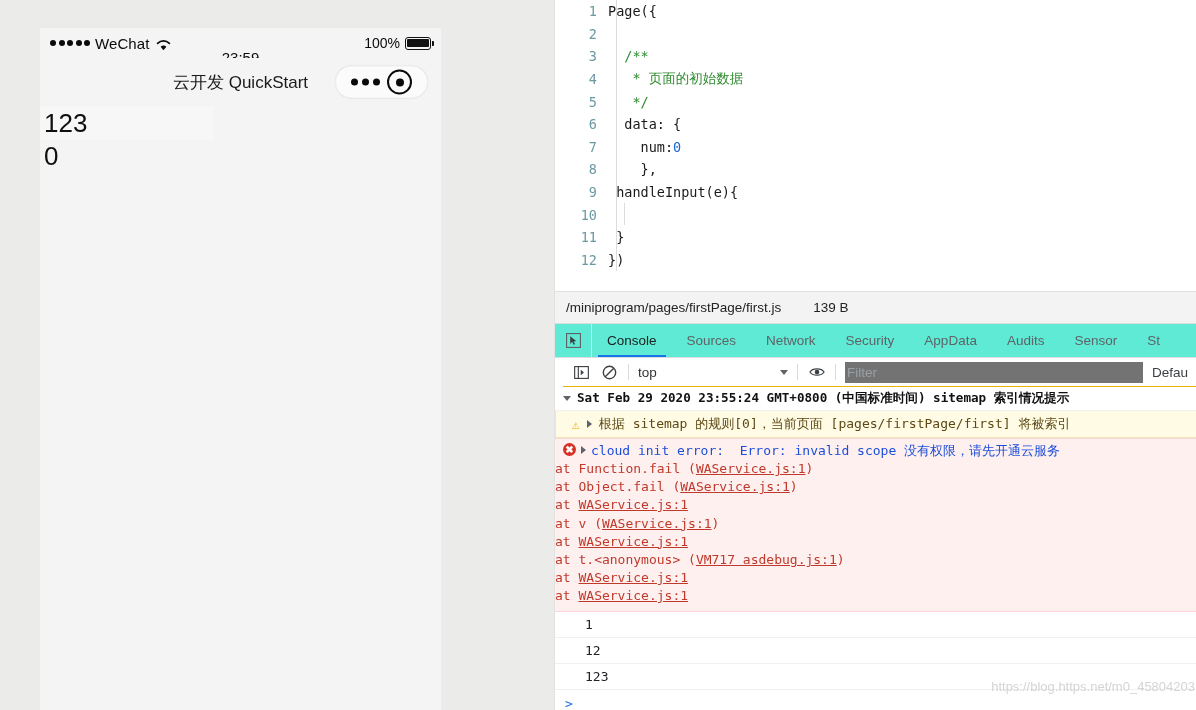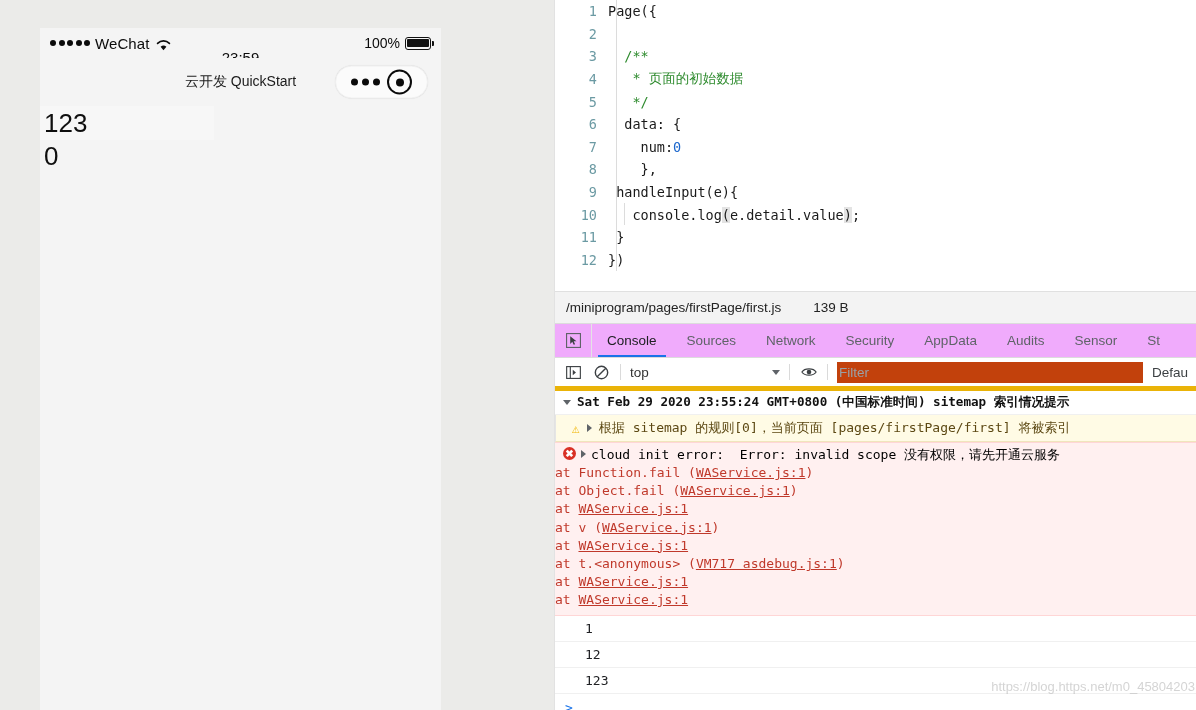--- a/index.html
+++ b/index.html
@@ -44,21 +44,21 @@
   .batt::after {
     content:""; position:absolute; right:-4px; top:3.5px;
     width:2.5px; height:5px; background:#111; border-radius:0 1px 1px 0;
   }
   .batt span { display:block; height:100%; background:#111; border-radius:1px; }
 
   .sim-navbar {
     height: 48px; display: flex; align-items: center; justify-content: center;
     position: relative; background: #f4f4f4;
   }
-  .nav-title { font-size: 14px; color: #1a1a1a; }
+  .nav-title { font-size: 17px; color: #1a1a1a; }
   .capsule {
     position: absolute; right: 13px; top: 50%; transform: translateY(-50%);
     width: 93px; height: 33px; border-radius: 17px;
     background: #fbfbfb; border: 1px solid #f0f0f0;
     box-shadow: 0 0 1px rgba(0,0,0,.12);
     display: flex; align-items: center; justify-content: space-around;
     padding: 0 11px; box-sizing: border-box;
   }
   .cap-dots { display: flex; gap: 4px; }
   .cap-dots i { width: 7px; height: 7px; border-radius: 50%; background: #0a0a0a; display:block; }
@@ -113,52 +113,52 @@
   
   .pathbar {
     height: 31px; border-top: 1px solid #e0e0e0; border-bottom: 1px solid #dcdcdc;
     background: #f3f3f3; display: flex; align-items: center;
     padding-left: 11px; font-size: 13.5px; color: #232323; gap: 32px;
   }
   .pathbar .fsize { color: #232323; }
 
   
   .tabbar {
-    height: 33px; background: #f0abfc; display: flex; align-items: stretch;
+    height: 33px; background: #5eead4; display: flex; align-items: stretch;
     border-bottom: 1px solid #dcdcdc;
   }
   .insp-btn {
     width: 36px; display: flex; align-items: center; justify-content: center;
     border-right: 1px solid #e4e4e4; cursor: pointer;
   }
   .tab {
     padding: 0 15px; display: flex; align-items: center; justify-content: center;
     font-size: 13.5px; color: #5f6368; cursor: pointer; position: relative;
     white-space: nowrap;
   }
   .tab.active { color: #202124; }
   .tab.active::after {
     content:""; position:absolute; left:6px; right:6px; bottom:0; height:2.5px;
     background:#1a73e8;
   }
 
   
   .filterbar {
     height: 28px; display: flex; align-items: center; gap: 9px;
-    padding: 0 9px; border-bottom: 5px solid #eab308; background:#fff;
+    padding: 0 9px; border-bottom: 1px solid #eab308; background:#fff;margin-left:8px;
   }
   .fb-icon { width: 19px; height: 19px; display:flex; align-items:center; justify-content:center; cursor:pointer; }
   .vsep { width:1px; height:16px; background:#dadada; }
   .ctx-sel {
     display: flex; align-items: center; justify-content: space-between;
     width: 150px; font-size: 13.5px; color: #333; cursor: pointer;
   }
   .caret { width:0;height:0;border-left:4.5px solid transparent;border-right:4.5px solid transparent;border-top:5px solid #5f6368; }
   .filter-input {
-    flex: 1; height: 19px; border: none; outline: none; background: #c2410c;
+    flex: 1; height: 19px; border: none; outline: none; background: #737373;
     font-size: 13.5px; color: #202124; font-family: "Liberation Sans", sans-serif;
   }
   .filter-input::placeholder { color: #9aa0a6; }
   .lvl { font-size: 13.5px; color: #3c4043; white-space: nowrap; cursor: pointer; }
 
   
   .console { font-family: "DejaVu Sans Mono", monospace; font-size: 13px; }
   .msg-group {
     display: flex; align-items: center; gap: 6px;
     padding: 3px 8px 3px 8px; border-bottom: 1px solid #f0f0f0;
@@ -176,21 +176,21 @@
   .msg-err {
     background: #fff0f0; border-top: 1px solid #ffd6d6; border-bottom: 1px solid #ffd6d6;
     padding: 3px 0 5px 0; color: #c0392b;
   }
   .err-head { display:flex; align-items:flex-start; gap:5px; padding-left: 8px; }
   .err-circle {
     width: 13px; height: 13px; border-radius: 50%; background:#d93025; color:#fff;
     font-size: 10px; line-height: 13px; text-align:center; flex:none; margin-top:1px;
     font-family:"Liberation Sans",sans-serif; font-weight:bold;
   }
-  .err-text { color:#000000; font-size:13px; white-space: pre; }
+  .err-text { color:#1d4ed8; font-size:13px; white-space: pre; }
   .stack { }
   .stack-line { color:#c0392b; font-size:13px; white-space: pre; line-height: 18.2px; }
   .stack-line u { text-decoration: underline; color:#c0392b; cursor:pointer; }
   .msg-log {
     padding: 5px 0 5px 30px; border-bottom: 1px solid #f0f0f0;
     color: #202124; font-size: 13px; font-family: "DejaVu Sans Mono", monospace;
   }
   .prompt-row { padding: 6px 0 6px 10px; display:flex; align-items:center; gap:6px; }
   .prompt-ch { color:#1a73e8; font-size:13px; font-family:"DejaVu Sans Mono", monospace; }
   .watermark {
@@ -290,21 +290,20 @@
           <div class="code-line">
             <div class="gut">8</div>
             <div class="code"><span class="tok-plain">    },</span></div>
           </div>
           <div class="code-line">
             <div class="gut">9</div>
             <div class="code"><span class="tok-plain"> handleInput(e){</span></div>
           </div>
           <div class="code-line">
             <div class="gut">10</div>
-            <div class="code"><span class="tok-plain">   console.log</span><span class="brk tok-plain">(</span><span class="tok-plain">e.detail.value</span><span class="brk tok-plain">)</span><span class="tok-plain">;</span></div>
           </div>
           <div class="code-line">
             <div class="gut">11</div>
             <div class="code"><span class="tok-plain"> }</span></div>
           </div>
           <div class="code-line">
             <div class="gut">12</div>
             <div class="code"><span class="tok-plain">})</span></div>
           </div>
         </div>

